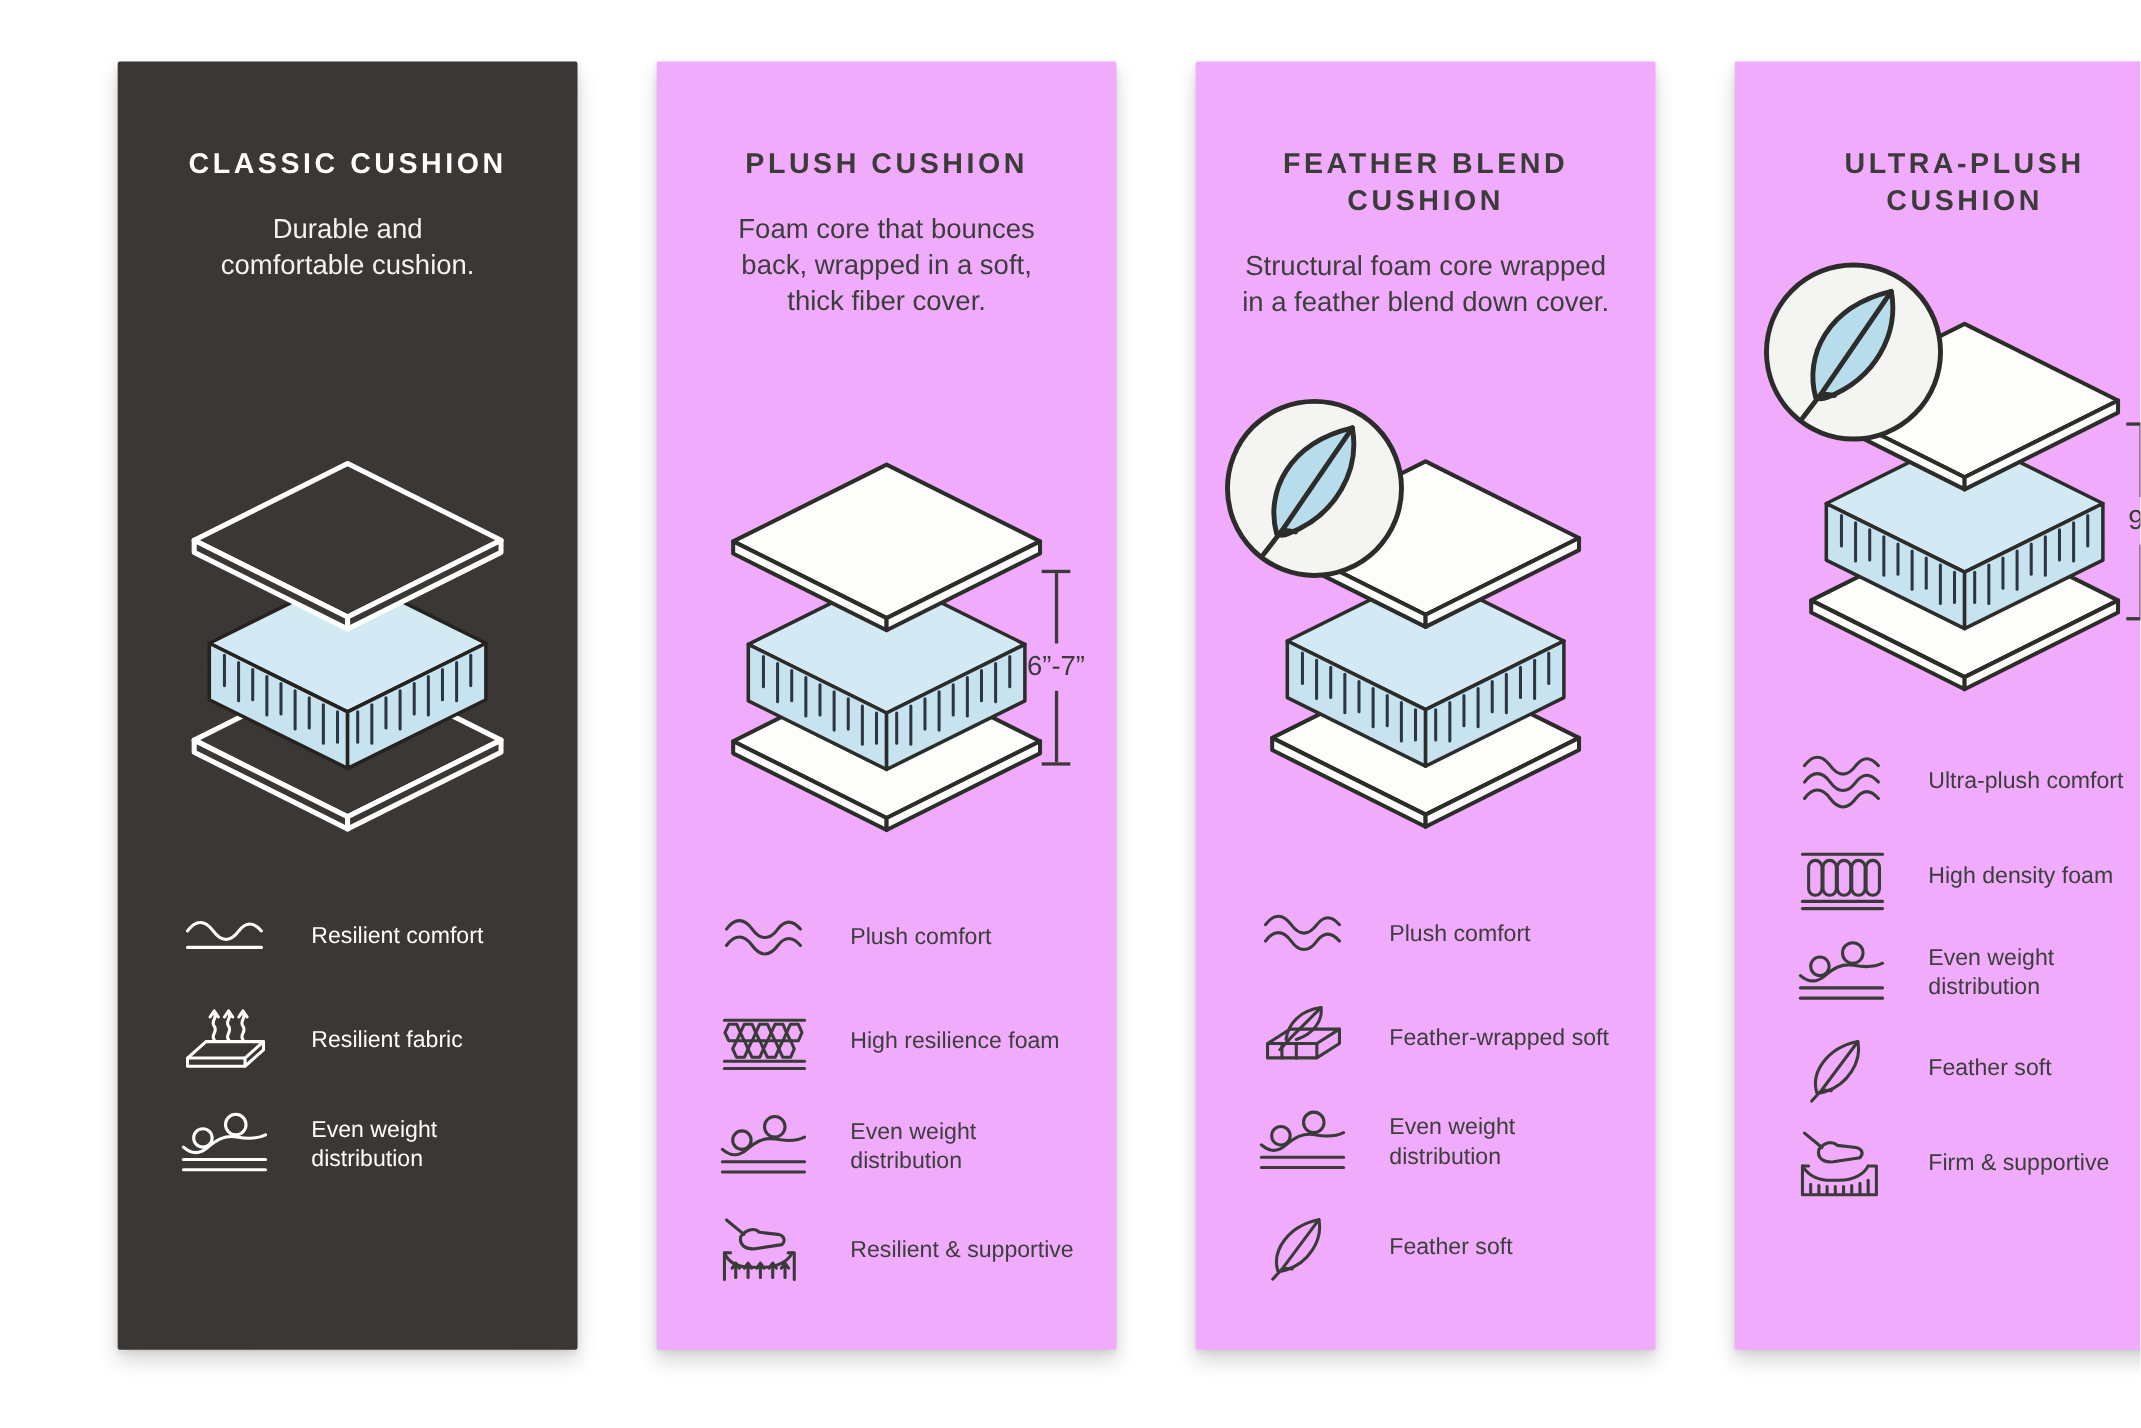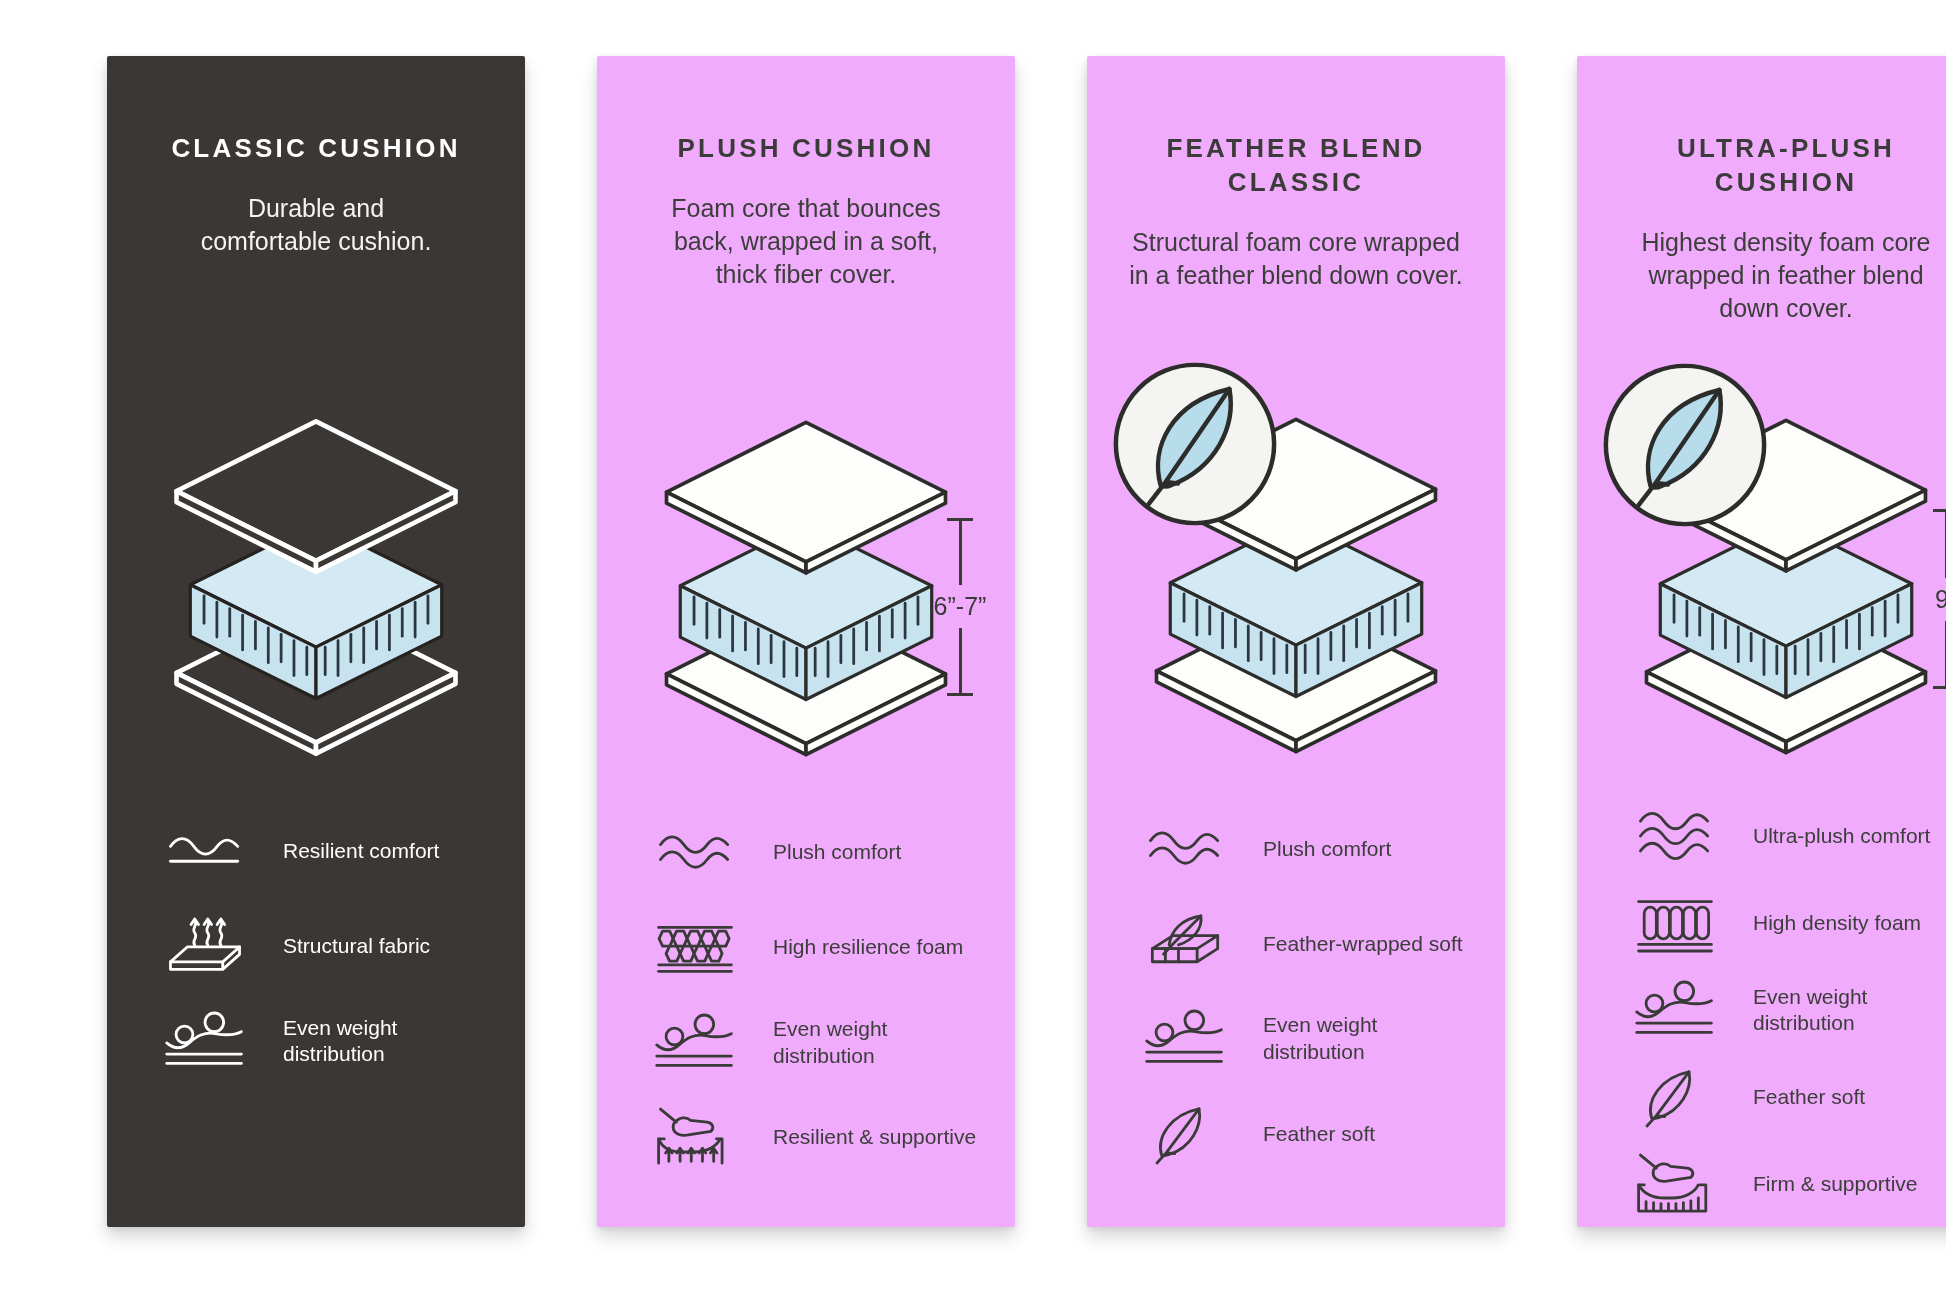--- a/index.html
+++ b/index.html
@@ -202,21 +202,21 @@
               </svg>
             </span>
           <span class="f-label">Resilient comfort</span>
         </li>
         <li class="feature">
           <span class="f-icon">
               <svg class="icon-svg">
                 <use href="#ic-breathable"></use>
               </svg>
             </span>
-          <span class="f-label">Structural fabric</span>
+          <span class="f-label">Resilient fabric</span>
         </li>
         <li class="feature">
           <span class="f-icon">
               <svg class="icon-svg">
                 <use href="#ic-weight"></use>
               </svg>
             </span>
           <span class="f-label">Even weight distribution</span>
         </li>
       </ul>
@@ -267,21 +267,21 @@
               <svg class="icon-svg">
                 <use href="#ic-press-arrows"></use>
               </svg>
             </span>
           <span class="f-label">Resilient &amp; supportive</span>
         </li>
       </ul>
     </section>
 
     <section class="card">
-      <h2 class="title">FEATHER BLEND CLASSIC</h2>
+      <h2 class="title">FEATHER BLEND CUSHION</h2>
       <p class="desc w3">Structural foam core wrapped in a feather blend down cover.</p>
       <div class="illo-wrap mt3">
         <svg class="cushion">
             <use href="#sym-cushion"></use>
           </svg>
         <svg class="badge">
             <use href="#sym-badge"></use>
           </svg>
       </div>
       <ul class="features">
@@ -315,21 +315,20 @@
                 <use href="#ic-feather"></use>
               </svg>
             </span>
           <span class="f-label">Feather soft</span>
         </li>
       </ul>
     </section>
 
     <section class="card">
       <h2 class="title">ULTRA-PLUSH CUSHION</h2>
-      <p class="desc w4">Highest density foam core wrapped in feather blend down cover.</p>
       <div class="illo-wrap mt4">
         <svg class="cushion">
             <use href="#sym-cushion"></use>
           </svg>
         <svg class="badge">
             <use href="#sym-badge"></use>
           </svg>
         <div class="dim pos4">
           <span class="cap"></span>
           <span class="bar"></span>

